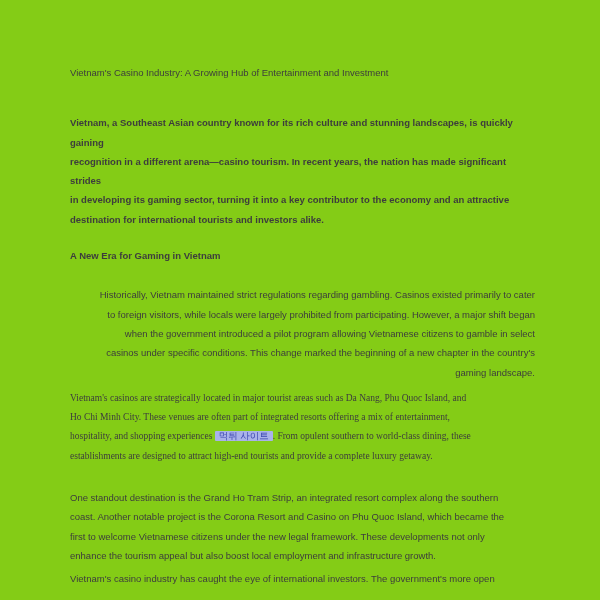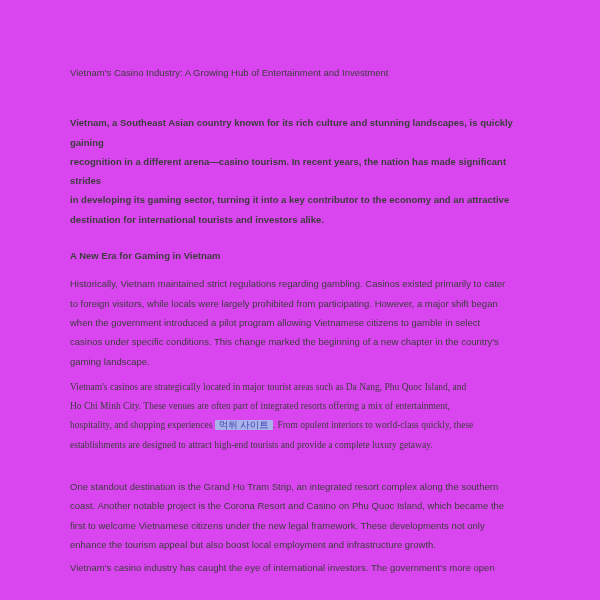--- a/index.html
+++ b/index.html
@@ -1,40 +1,40 @@
 <!DOCTYPE html>
 <html><head>
 <meta charset="utf-8">
 <style>
   html, body { margin: 0; padding: 0; background: #ffffff; }
   .page {
     position: relative;
     width: 600px;
     height: 600px;
     box-sizing: border-box;
-    background: #d946ef;
+    background: #84cc16;
     padding: 63px 65px 0 70px;
     overflow: hidden;
     font-family: "Liberation Sans", sans-serif;
     font-size: 9.5px;
     line-height: 19.3px;
     color: #3d3d3d;
   }
   .title, .heading {
     font-weight: normal;
     margin: 0;
     white-space: pre-line;
   }
   .para {
     margin: 0;
     white-space: pre-line;
   }
   .p-intro   { margin-top: 31px; font-weight: bold; }
   .h-era     { margin-top: 17px; font-weight: bold; }
-  .p-era     { margin-top: 9px;  }
+  .p-era     { margin-top: 20px; text-align: right;  }
   .h-loc     { margin-top: 13px; }
   .p-loc     { margin-top: 7px; font-family: Liberation Serif, serif;  }
   .p-standout{ margin-top: 22px; }
   .h-invest  { margin-top: 15px; }
   .p-invest  { margin-top: 4px;  }
   .kr-link {
     background: #a9b2e9;
     color: #3b45b0;
     text-decoration: none;
     border-radius: 1px;
@@ -58,21 +58,21 @@
 
   <div class="para p-era">Historically, Vietnam maintained strict regulations regarding gambling. Casinos existed primarily to cater
 to foreign visitors, while locals were largely prohibited from participating. However, a major shift began
 when the government introduced a pilot program allowing Vietnamese citizens to gamble in select
 casinos under specific conditions. This change marked the beginning of a new chapter in the country's
 gaming landscape.</div>
 
 
   <div class="para p-loc"><span>Vietnam's casinos are strategically located in major tourist areas such as Da Nang, Phu Quoc Island, and
 Ho Chi Minh City. These venues are often part of integrated resorts offering a mix of entertainment,
-hospitality, and shopping experiences </span><span class="kr-link">먹튀 사이트</span><span>. From opulent interiors to world-class quickly, these
+hospitality, and shopping experiences </span><span class="kr-link">먹튀 사이트</span><span>. From opulent southern to world-class dining, these
 establishments are designed to attract high-end tourists and provide a complete luxury getaway.</span></div>
 
   <div class="para p-standout">One standout destination is the Grand Ho Tram Strip, an integrated resort complex along the southern
 coast. Another notable project is the Corona Resort and Casino on Phu Quoc Island, which became the
 first to welcome Vietnamese citizens under the new legal framework. These developments not only
 enhance the tourism appeal but also boost local employment and infrastructure growth.</div>
 
 
   <div class="para p-invest">Vietnam's casino industry has caught the eye of international investors. The government's more open</div>
 

